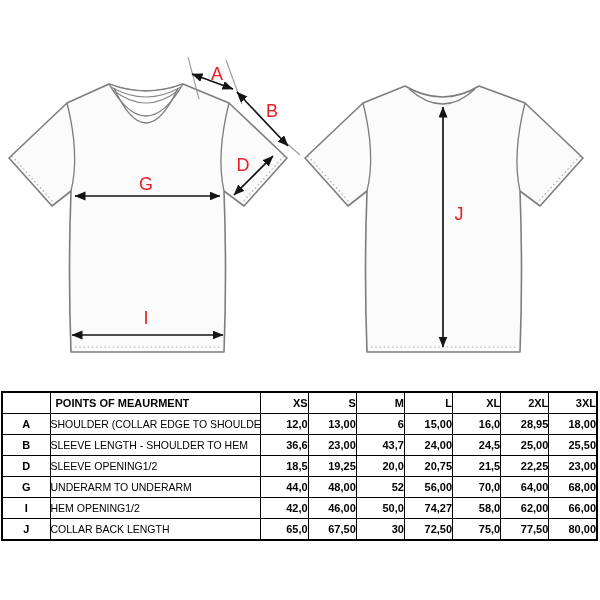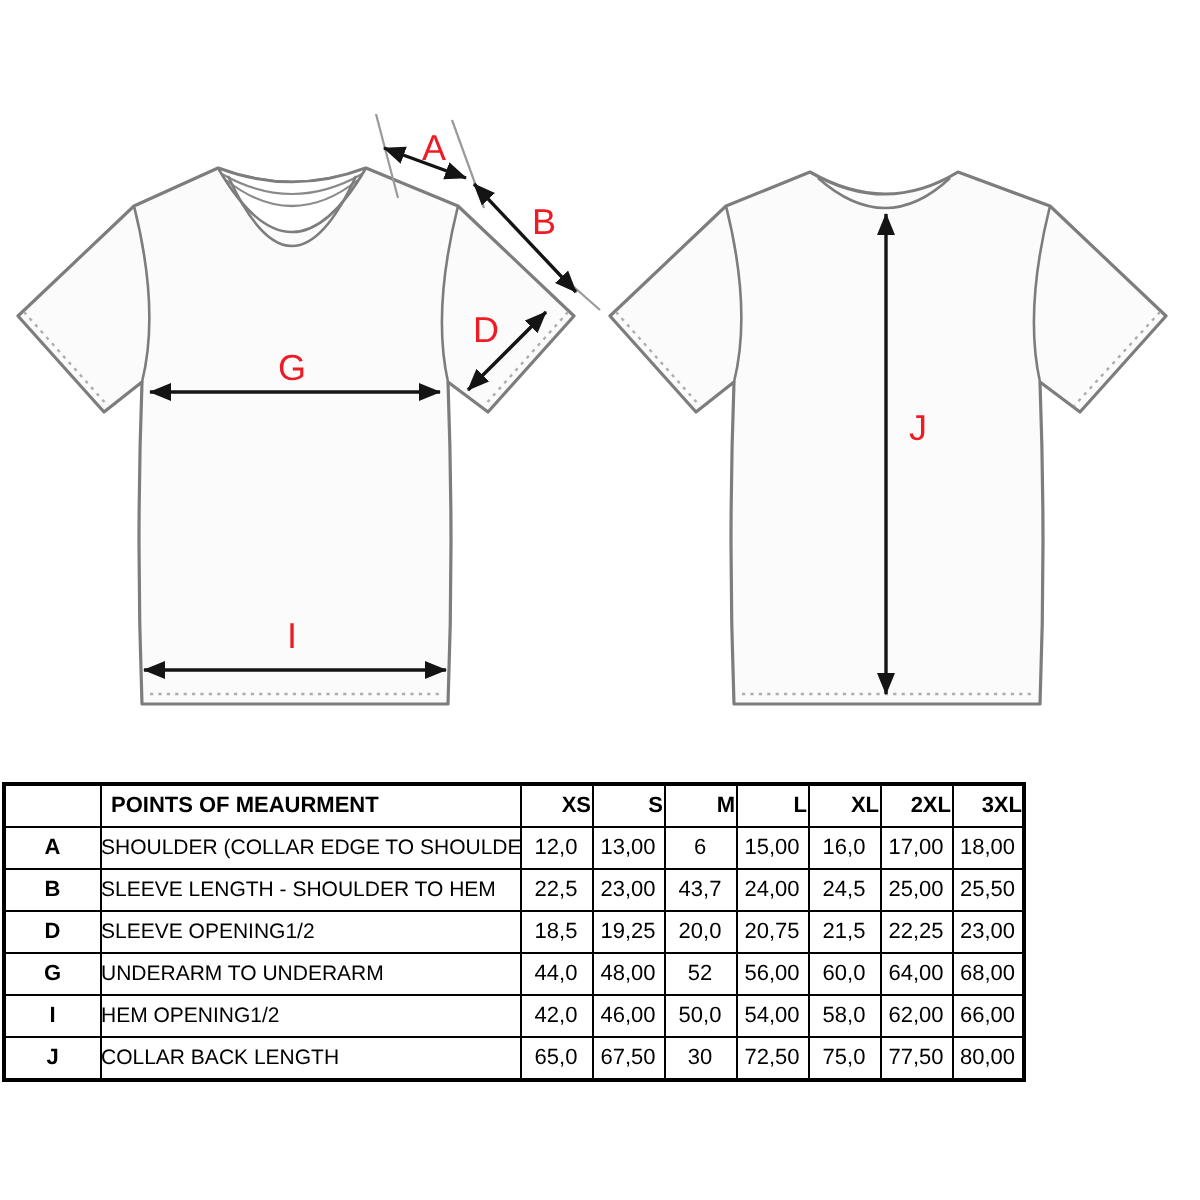--- a/index.html
+++ b/index.html
@@ -13,33 +13,33 @@
   .seam        { fill:none; stroke:#7d7d7d; stroke-width:1.3; }
   .rib         { fill:none; stroke:#8a8a8a; stroke-width:1.1; }
   .stitch      { fill:none; stroke:#adadad; stroke-width:1.2; stroke-dasharray:1.6 2.6; }
   .measure     { fill:none; stroke:#141414; stroke-width:1.7; }
   .ext-line    { fill:none; stroke:#9a9a9a; stroke-width:1.1; }
   .measure-label {
     fill:var(--accent,#ED1C24); font-size:18px; text-anchor:middle;
     font-family:"Liberation Sans", sans-serif;
   }
   .size-table {
-    position:absolute; left:1px; top:391px; width:512px;
+    position:absolute; left:1px; top:391px; width:597px;
     border-collapse:collapse; table-layout:fixed;
     border:2px solid #000; font-family:"Liberation Sans", sans-serif;
   }
   .size-table th, .size-table td {
     border:1px solid #000; height:20px; padding:0 0 0 0;
     white-space:nowrap; overflow:hidden; color:#000;
   }
   .size-table th { font-size:11px; font-weight:bold; text-align:right; }
   .size-table th.points-col { text-align:left; padding-left:5px; }
   .code-cell  { color:var(--accent,#ED1C24); font-weight:bold; font-size:11px; text-align:center; }
   .name-cell  { font-size:10.5px; text-align:left; padding-left:5px; }
-  .value-cell { font-size:11px; text-align:center; }
+  .value-cell { font-size:11px; text-align:right;font-weight:bold; }
 </style>
 </head>
 <body>
 
 <div class="canvas">
 
   <svg class="diagram" viewBox="0 0 600 385">
     <defs>
       <marker id="arr" markerUnits="userSpaceOnUse" markerWidth="12" markerHeight="10" refX="10.5" refY="4.5" orient="auto-start-reverse">
         <path d="M0,0 L11,4.5 L0,9 Z" fill="#141414"></path>
@@ -122,27 +122,27 @@
     </thead>
     <tbody id="table-body">
         <tr>
           <td class="code-cell">A</td>
           <td class="name-cell">SHOULDER (COLLAR EDGE TO SHOULDER EDGE)</td>
           <td class="value-cell">12,0</td>
           <td class="value-cell">13,00</td>
           <td class="value-cell">6</td>
           <td class="value-cell">15,00</td>
           <td class="value-cell">16,0</td>
-          <td class="value-cell">17,00</td>
+          <td class="value-cell">28,95</td>
           <td class="value-cell">18,00</td>
         </tr>
         <tr>
           <td class="code-cell">B</td>
           <td class="name-cell">SLEEVE LENGTH - SHOULDER TO HEM</td>
-          <td class="value-cell">22,5</td>
+          <td class="value-cell">36,6</td>
           <td class="value-cell">23,00</td>
           <td class="value-cell">43,7</td>
           <td class="value-cell">24,00</td>
           <td class="value-cell">24,5</td>
           <td class="value-cell">25,00</td>
           <td class="value-cell">25,50</td>
         </tr>
         <tr>
           <td class="code-cell">D</td>
           <td class="name-cell">SLEEVE OPENING1/2</td>
@@ -154,31 +154,31 @@
           <td class="value-cell">22,25</td>
           <td class="value-cell">23,00</td>
         </tr>
         <tr>
           <td class="code-cell">G</td>
           <td class="name-cell">UNDERARM TO UNDERARM</td>
           <td class="value-cell">44,0</td>
           <td class="value-cell">48,00</td>
           <td class="value-cell">52</td>
           <td class="value-cell">56,00</td>
-          <td class="value-cell">60,0</td>
+          <td class="value-cell">70,0</td>
           <td class="value-cell">64,00</td>
           <td class="value-cell">68,00</td>
         </tr>
         <tr>
           <td class="code-cell">I</td>
           <td class="name-cell">HEM OPENING1/2</td>
           <td class="value-cell">42,0</td>
           <td class="value-cell">46,00</td>
           <td class="value-cell">50,0</td>
-          <td class="value-cell">54,00</td>
+          <td class="value-cell">74,27</td>
           <td class="value-cell">58,0</td>
           <td class="value-cell">62,00</td>
           <td class="value-cell">66,00</td>
         </tr>
         <tr>
           <td class="code-cell">J</td>
           <td class="name-cell">COLLAR BACK LENGTH</td>
           <td class="value-cell">65,0</td>
           <td class="value-cell">67,50</td>
           <td class="value-cell">30</td>

